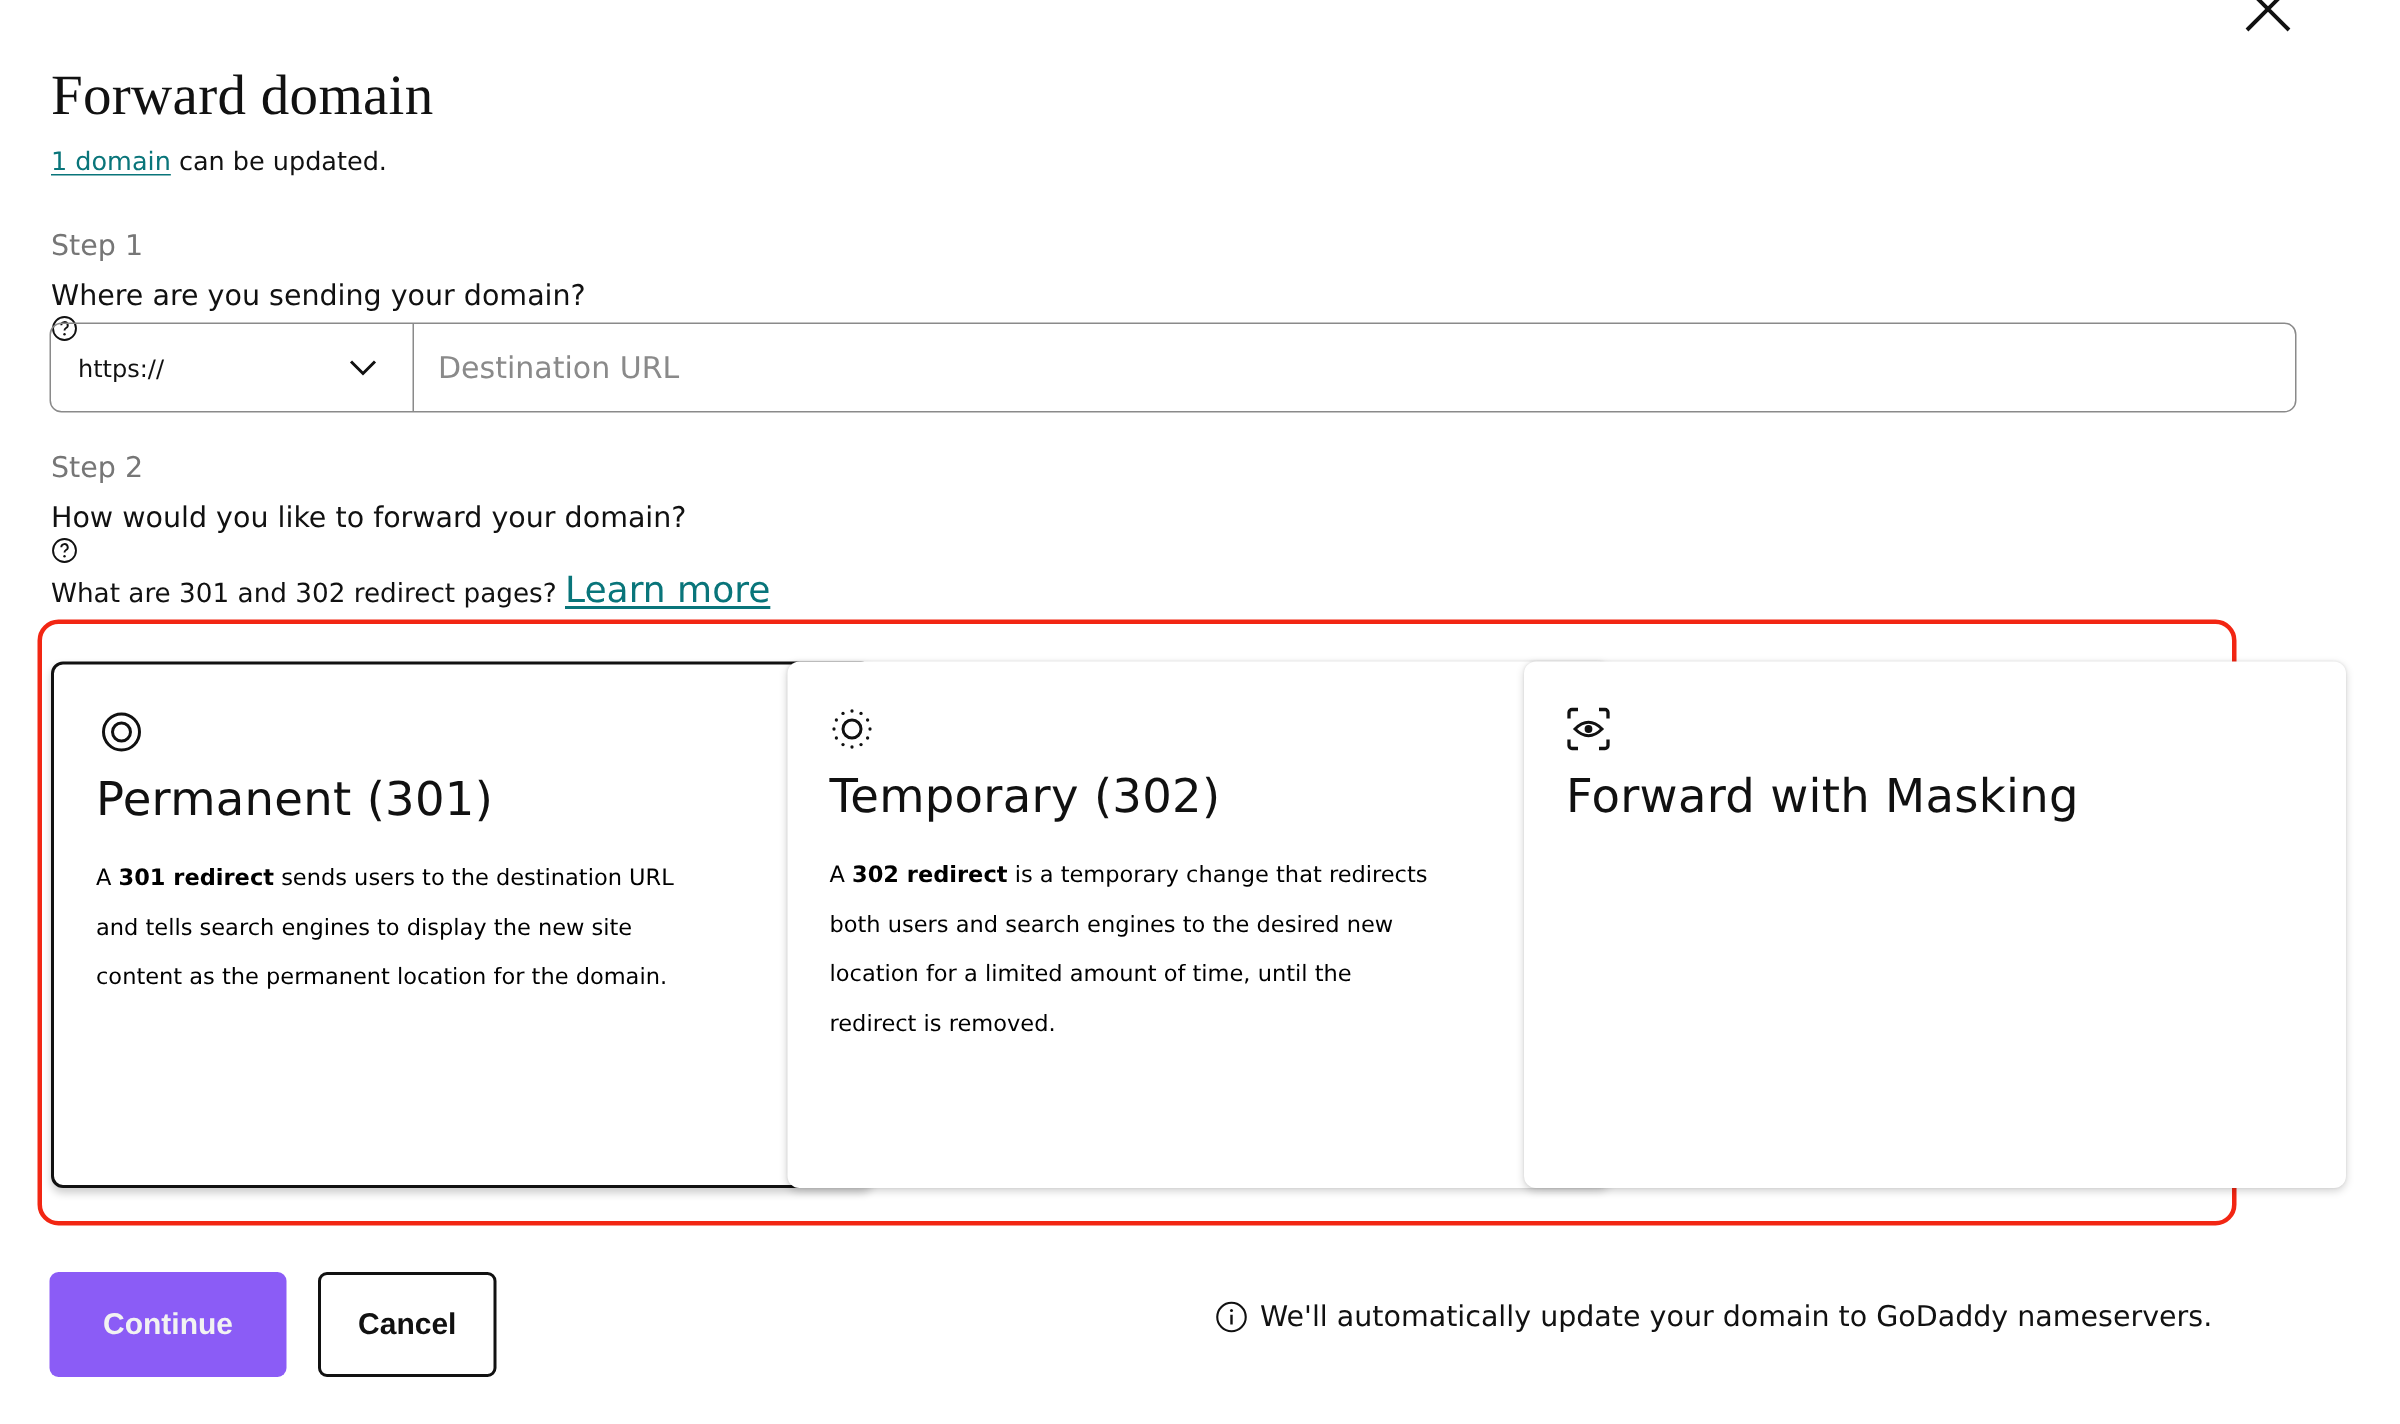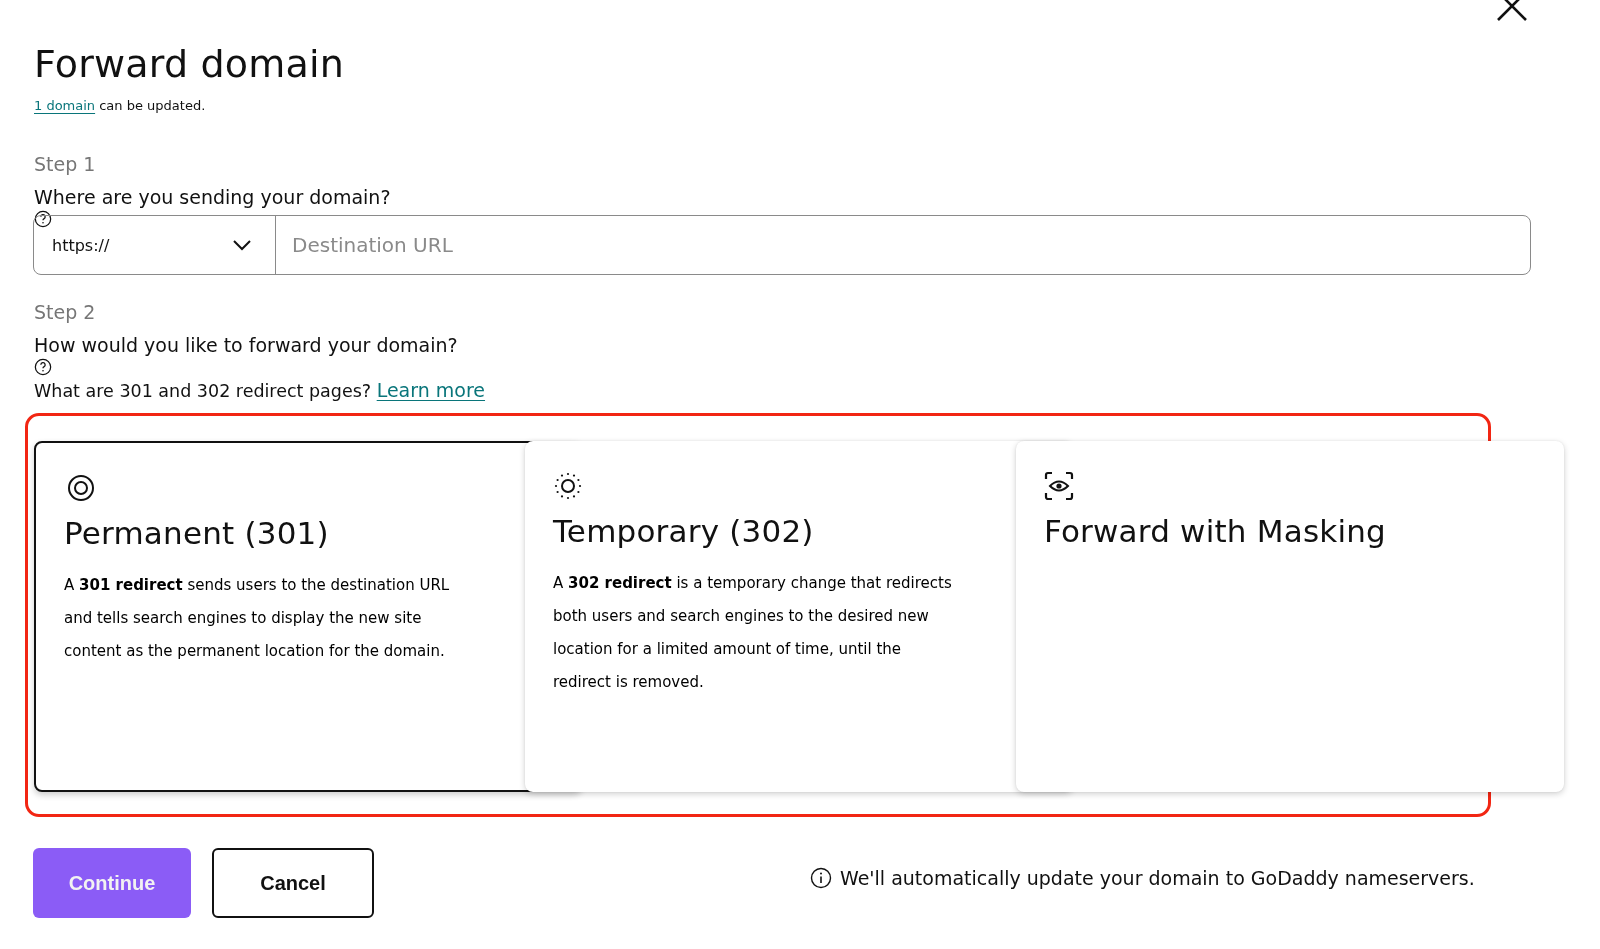--- a/index.html
+++ b/index.html
@@ -2,49 +2,49 @@
 <html><head>
 <meta charset="utf-8">
 <style>
   * { box-sizing: border-box; margin: 0; padding: 0; }
   html, body { width: 1600px; height: 949px; background: #ffffff; overflow: hidden; }
   body { font-family: "DejaVu Sans", "Liberation Sans", sans-serif; color: #111111; position: relative; }
 
   .close-btn { position: absolute; left: 1494px; top: -12px; width: 36px; height: 36px; cursor: pointer; }
   .close-btn svg { width: 36px; height: 36px; }
 
-  .title { position: absolute; left: 34px; top: 42px; font-size: 38px; font-weight: 400; letter-spacing: 0.2px; color: #111; }
-  .subtitle { position: absolute; left: 34px; top: 98px; font-size: 13px; color: #111; }
+  .title { position: absolute; left: 34px; top: 42px; font-size: 38px; font-weight: 400; letter-spacing: 0.2px; color: #111; font-family: Liberation Serif, serif; }
+  .subtitle { position: absolute; left: 34px; top: 98px; font-size: 17px; color: #111; }
   .subtitle a { color: #09757a; text-decoration: underline; text-underline-offset: 3px; }
 
   .step-label { position: absolute; left: 34px; font-size: 19px; color: #767676; }
   .question { position: absolute; left: 34px; font-size: 19px; color: #111; display: flex; align-items: flex-start; gap: 8px; flex-direction: column; }
   .help-icon { width: 18px; height: 18px; margin-top: -6px; }
 
   .url-row { position: absolute; left: 33px; top: 215px; width: 1498px; height: 60px; border: 1.5px solid #8a8a8a; border-radius: 8px; display: flex; overflow: hidden; }
   .protocol { width: 242px; height: 100%; border-right: 1.5px solid #8a8a8a; display: flex; align-items: center; justify-content: space-between; padding: 0 22px 0 18px; font-size: 16px; color: #111; cursor: pointer; }
   .protocol svg { width: 22px; height: 22px; }
   .dest-input { flex: 1; border: none; outline: none; font-size: 20px; padding: 0 16px; font-family: "DejaVu Sans", "Liberation Sans", sans-serif; color: #111; background: transparent; }
   .dest-input::placeholder { color: #8a8a8a; }
 
   .info-line { position: absolute; left: 34px; top: 379px; font-size: 17.5px; color: #111; }
-  .info-line a { color: #09757a; text-decoration: underline; text-underline-offset: 3px; font-size: 19px; }
+  .info-line a { color: #09757a; text-decoration: underline; text-underline-offset: 3px; font-size: 24px; }
 
   .highlight { position: absolute; left: 25px; top: 413px; width: 1466px; height: 404px; border: 3px solid #f22613; border-radius: 14px; }
 
   .card { position: absolute; top: 441px; width: 548px; height: 351px; background: #fff; border-radius: 8px; box-shadow: 0 2px 6px rgba(0,0,0,0.18), 0 0 2px rgba(0,0,0,0.08); padding: 0 28px; cursor: pointer; }
   .card.selected { border: 2.5px solid #111; box-shadow: 0 3px 6px rgba(0,0,0,0.2); }
   .card .icon { position: absolute; top: 30px; width: 30px; height: 30px; }
   .card .card-title { position: absolute; top: 72px; font-size: 31px; color: #111; letter-spacing: 0.2px; white-space: nowrap; }
   .card .card-desc { position: absolute; top: 126px; font-size: 15px; line-height: 33px; color: #000000; width: 400px; }
   .card .card-desc b { font-weight: 700; }
 
   .btn { position: absolute; top: 848px; height: 70px; border-radius: 6px; font-size: 20px; font-weight: 700; display: flex; align-items: center; justify-content: center; cursor: pointer; font-family: "Liberation Sans", sans-serif; }
   .btn-continue { left: 33px; width: 158px; background: #8b5cf6; color: #f2f2f2; }
-  .btn-cancel { left: 212px; width: 162px; background: #fff; color: #111; border: 2.5px solid #111; }
+  .btn-cancel { left: 212px; width: 119px; background: #fff; color: #111; border: 2.5px solid #111; }
 
   .footer-note { position: absolute; left: 810px; top: 867px; font-size: 19px; color: #111; display: flex; align-items: center; gap: 8px; }
   .footer-note svg { width: 22px; height: 22px; }
 </style>
 </head>
 <body>
 
 <div class="close-btn">
   <svg viewBox="0 0 36 36">
       <path d="M4 4 L32 32 M32 4 L4 32" stroke="#111" stroke-width="2.6" fill="none"></path>

